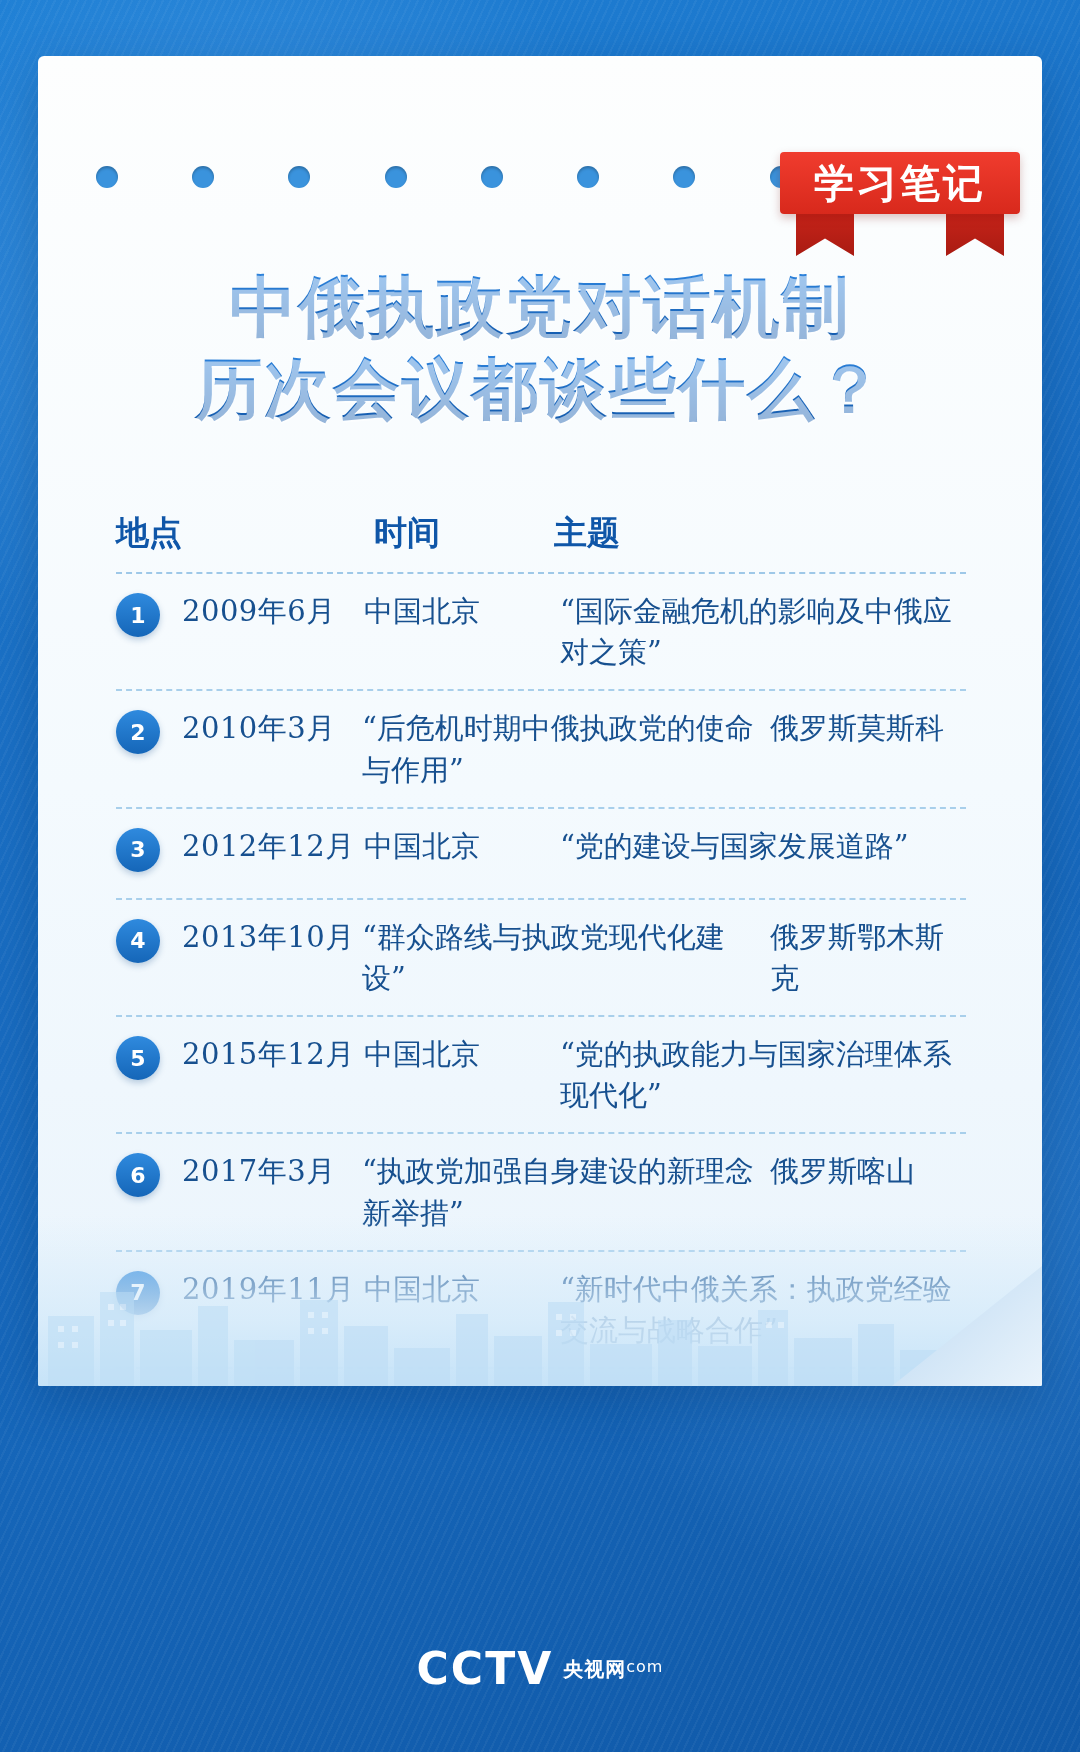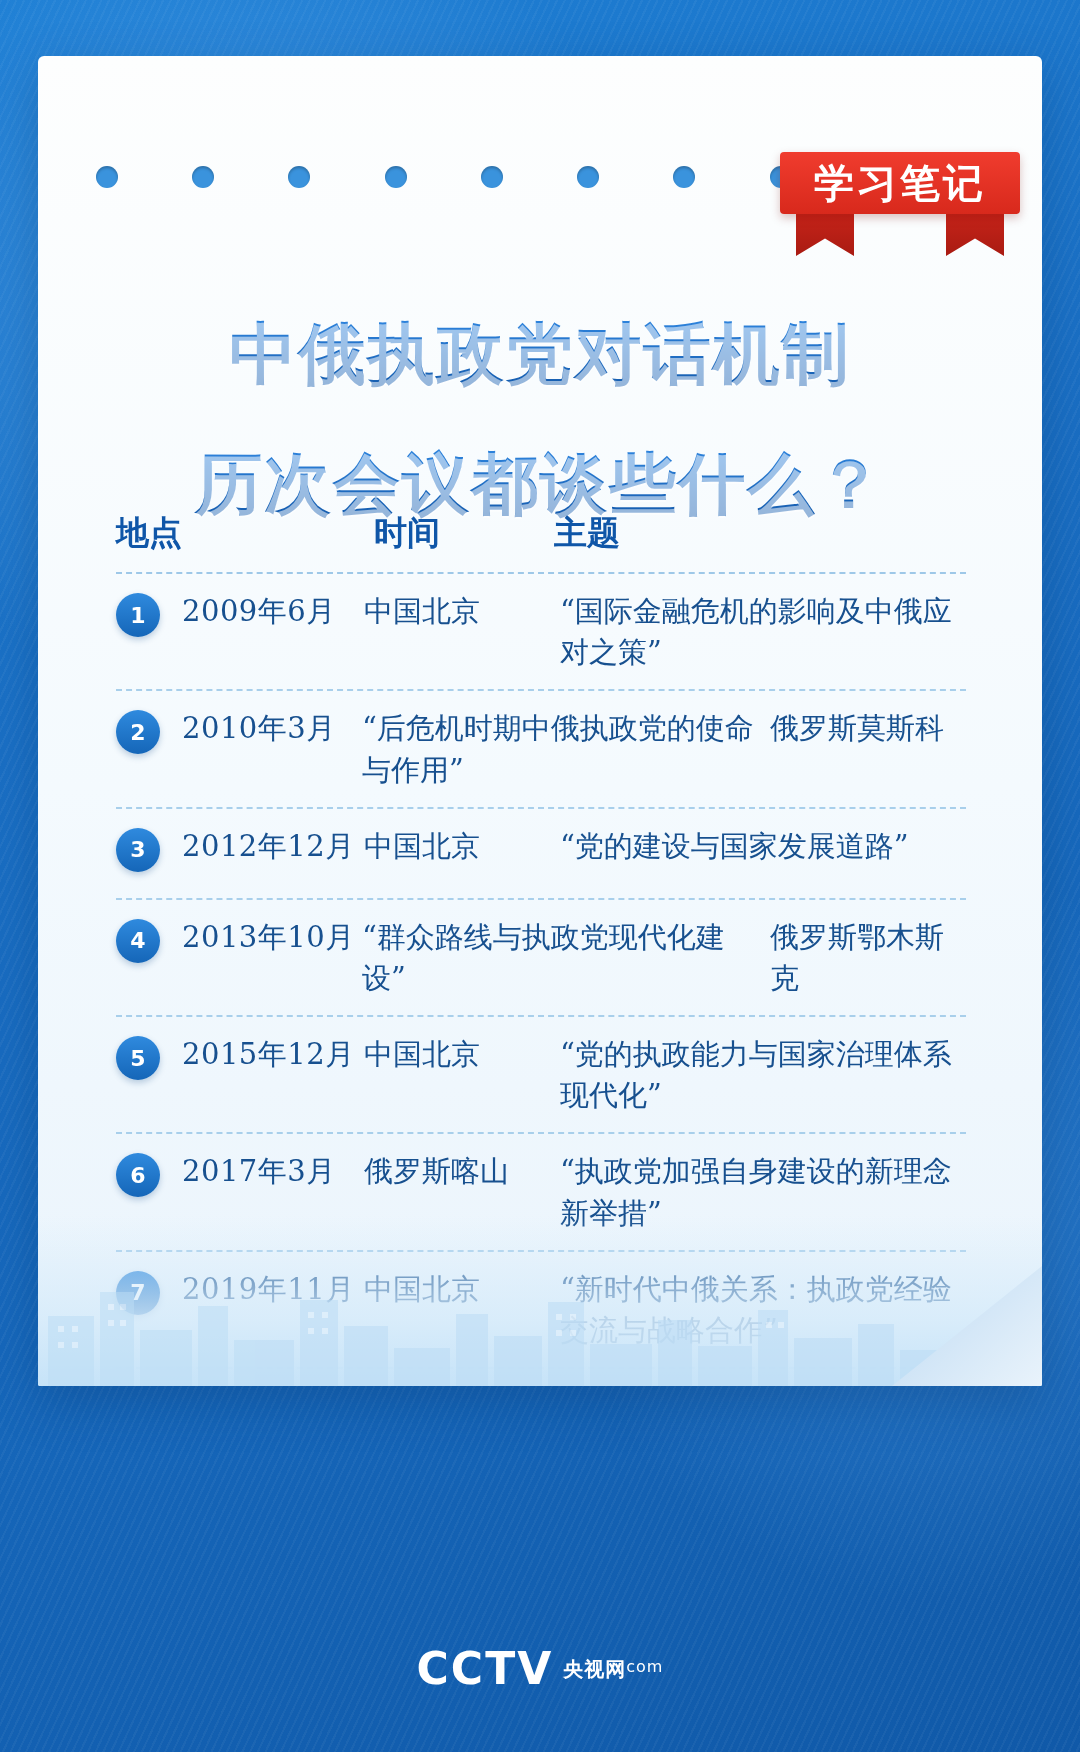--- a/index.html
+++ b/index.html
@@ -141,31 +141,30 @@
   .ribbon-tail-r { right: 16px; clip-path: polygon(0 0, 100% 0, 100% 100%, 50% 62%, 0 100%); }
 
   
   .title-block {
     position: absolute;
     top: 210px;
     left: 0; right: 0;
     text-align: center;
   }
   .title-line {
-    font-family: Liberation Serif, serif;
+    font-family: Liberation Sans, sans-serif;
     font-size: 67px;
     font-weight: bold;
     letter-spacing: 2px;
     line-height: 1.22;
     background: linear-gradient(180deg, #2f86e0 0%, #1257a8 100%);
     -webkit-background-clip: text;
     background-clip: text;
     color: transparent;
     text-shadow: 0 2px 0 rgba(255,255,255,0.55);
-    margin-top: 48px;
   }
 
   
   .table {
     position: absolute;
     top: 455px;
     left: 78px;
     width: 850px;
   }
   .thead {
@@ -375,22 +374,22 @@
       <div class="cell cell-time col-time">2015年12月</div>
       <div class="cell cell-place col-place">中国北京</div>
       <div class="cell cell-topic col-topic">“党的执政能力与国家治理体系现代化”</div>
     </div>
 
     <div class="row">
       <div class="col-idx">
         <div class="badge">6</div>
       </div>
       <div class="cell cell-time col-time">2017年3月</div>
+      <div class="cell cell-topic col-topic">“执政党加强自身建设的新理念新举措”</div>
       <div class="cell cell-place col-place">俄罗斯喀山</div>
-      <div class="cell cell-topic col-topic">“执政党加强自身建设的新理念新举措”</div>
     </div>
 
     <div class="row">
       <div class="col-idx">
         <div class="badge">7</div>
       </div>
       <div class="cell cell-time col-time">2019年11月</div>
       <div class="cell cell-place col-place">中国北京</div>
       <div class="cell cell-topic col-topic">“新时代中俄关系：执政党经验交流与战略合作”</div>
     </div>

